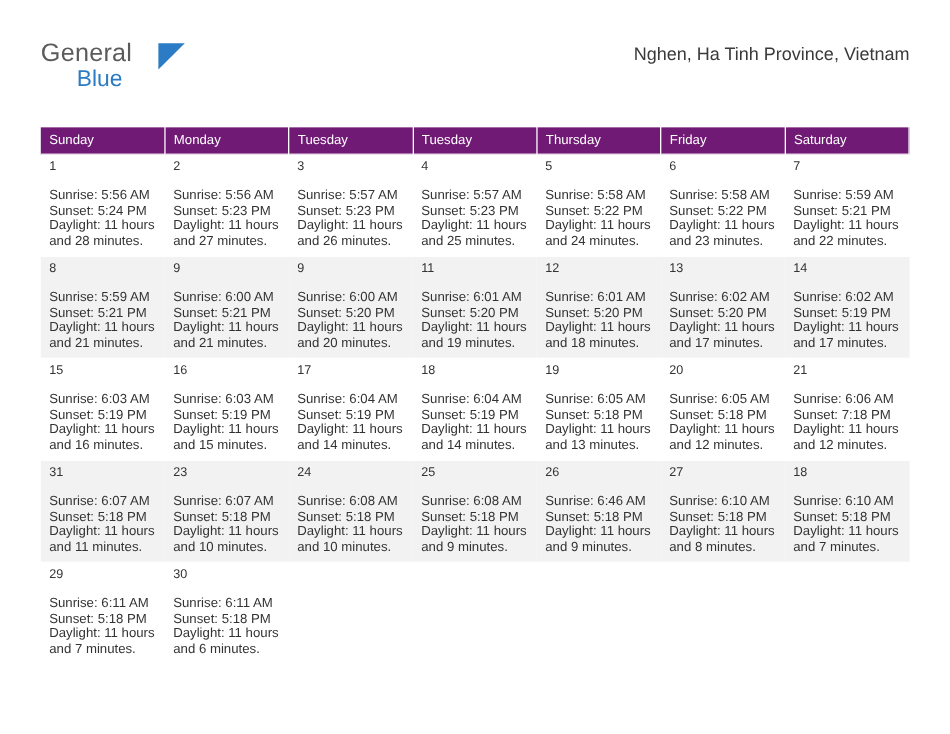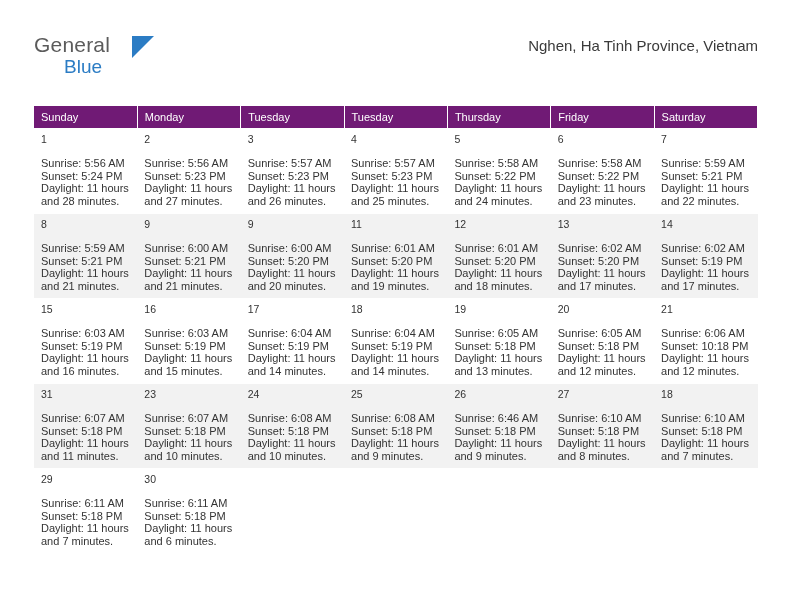--- a/index.html
+++ b/index.html
@@ -285,21 +285,21 @@
         <td>
             <span class="daynum">20</span>
             <span class="det">Sunrise: 6:05 AM
 Sunset: 5:18 PM
 Daylight: 11 hours
 and 12 minutes.</span>
           </td>
         <td>
             <span class="daynum">21</span>
             <span class="det">Sunrise: 6:06 AM
-Sunset: 10:18 PM
+Sunset: 7:18 PM
 Daylight: 11 hours
 and 12 minutes.</span>
           </td>
       </tr>
       <tr class="shaded">
         <td>
             <span class="daynum">31</span>
             <span class="det">Sunrise: 6:07 AM
 Sunset: 5:18 PM
 Daylight: 11 hours

